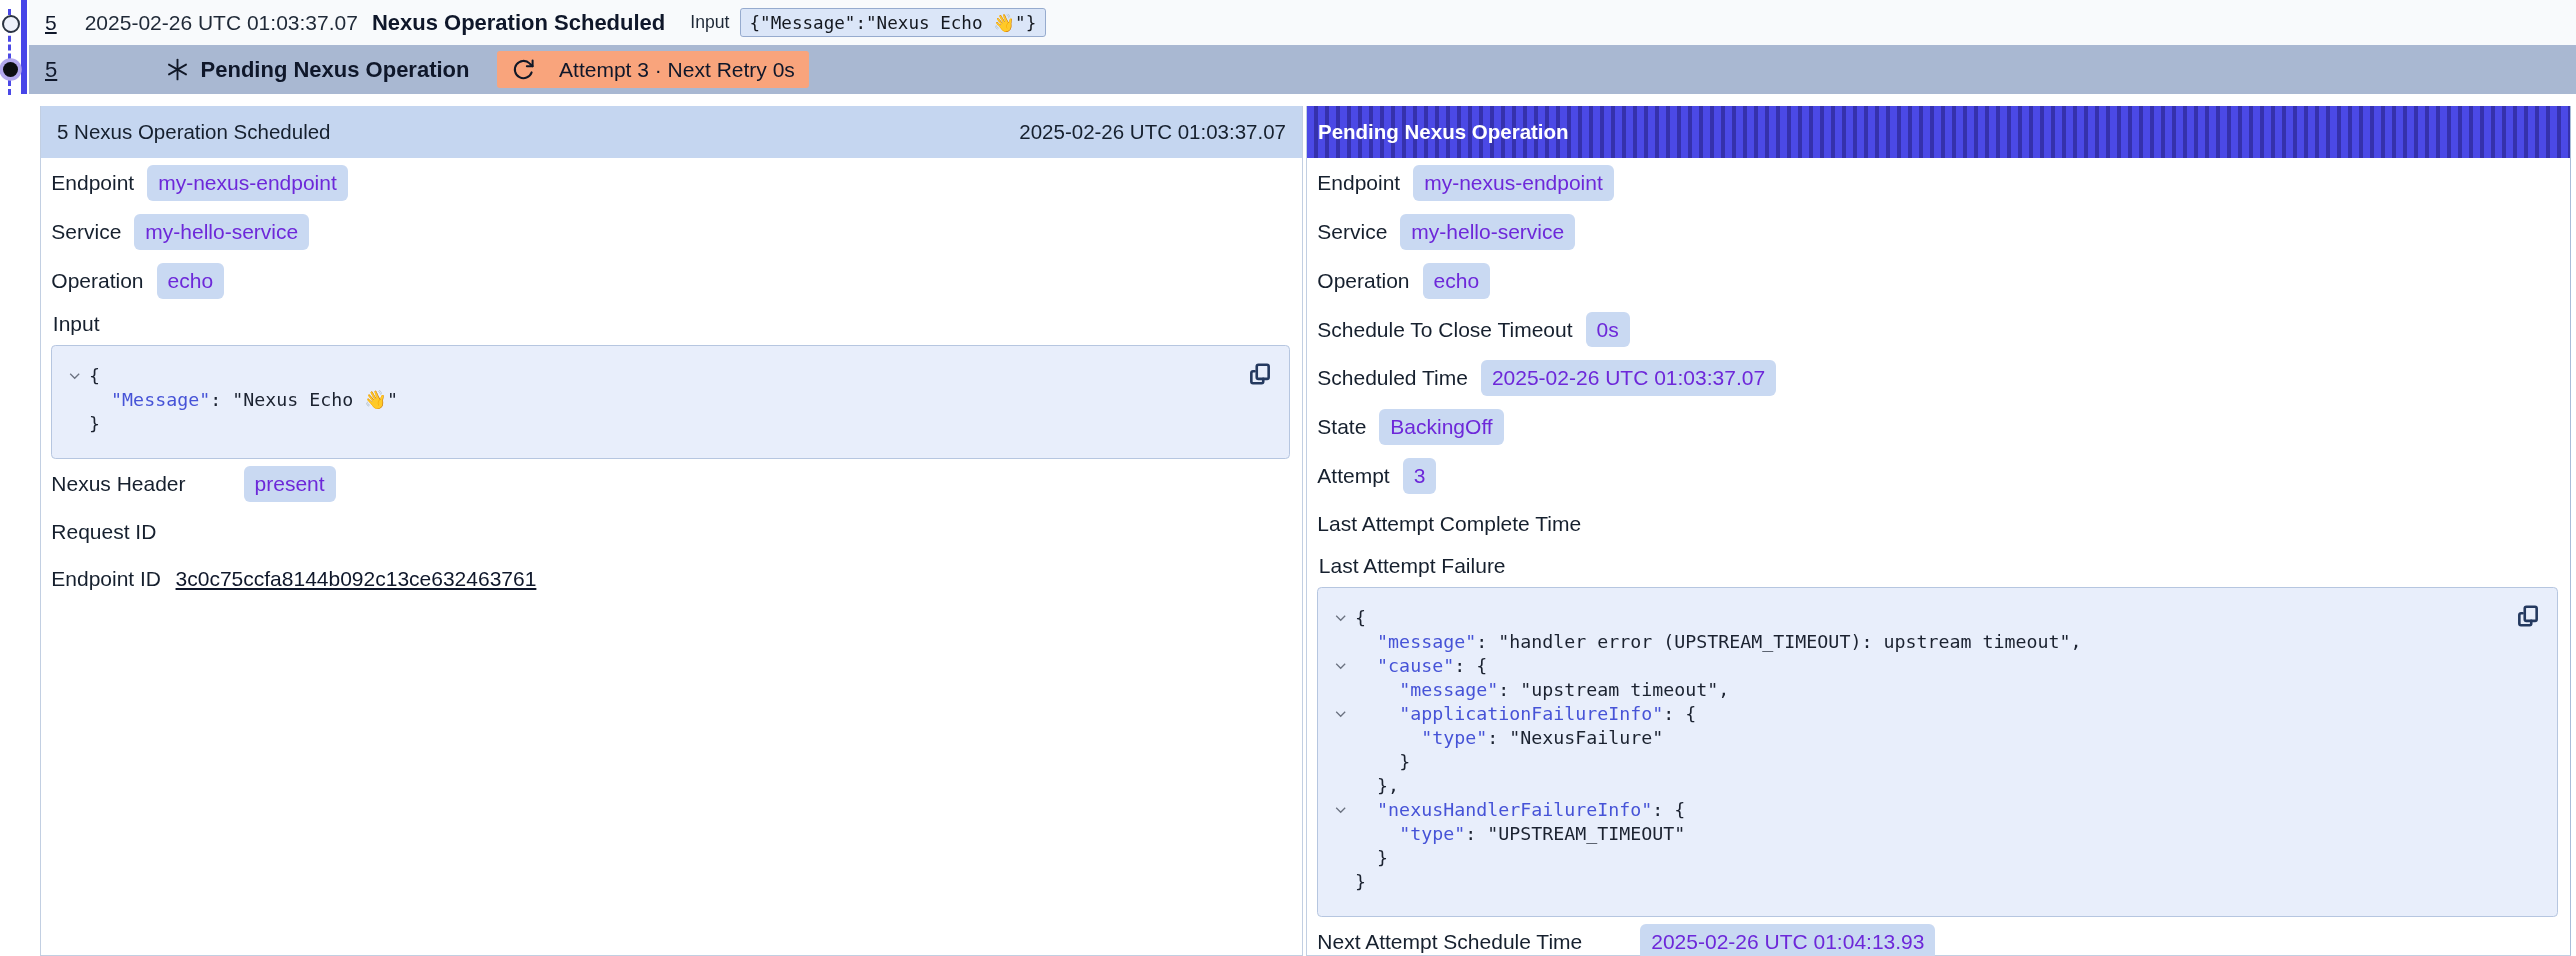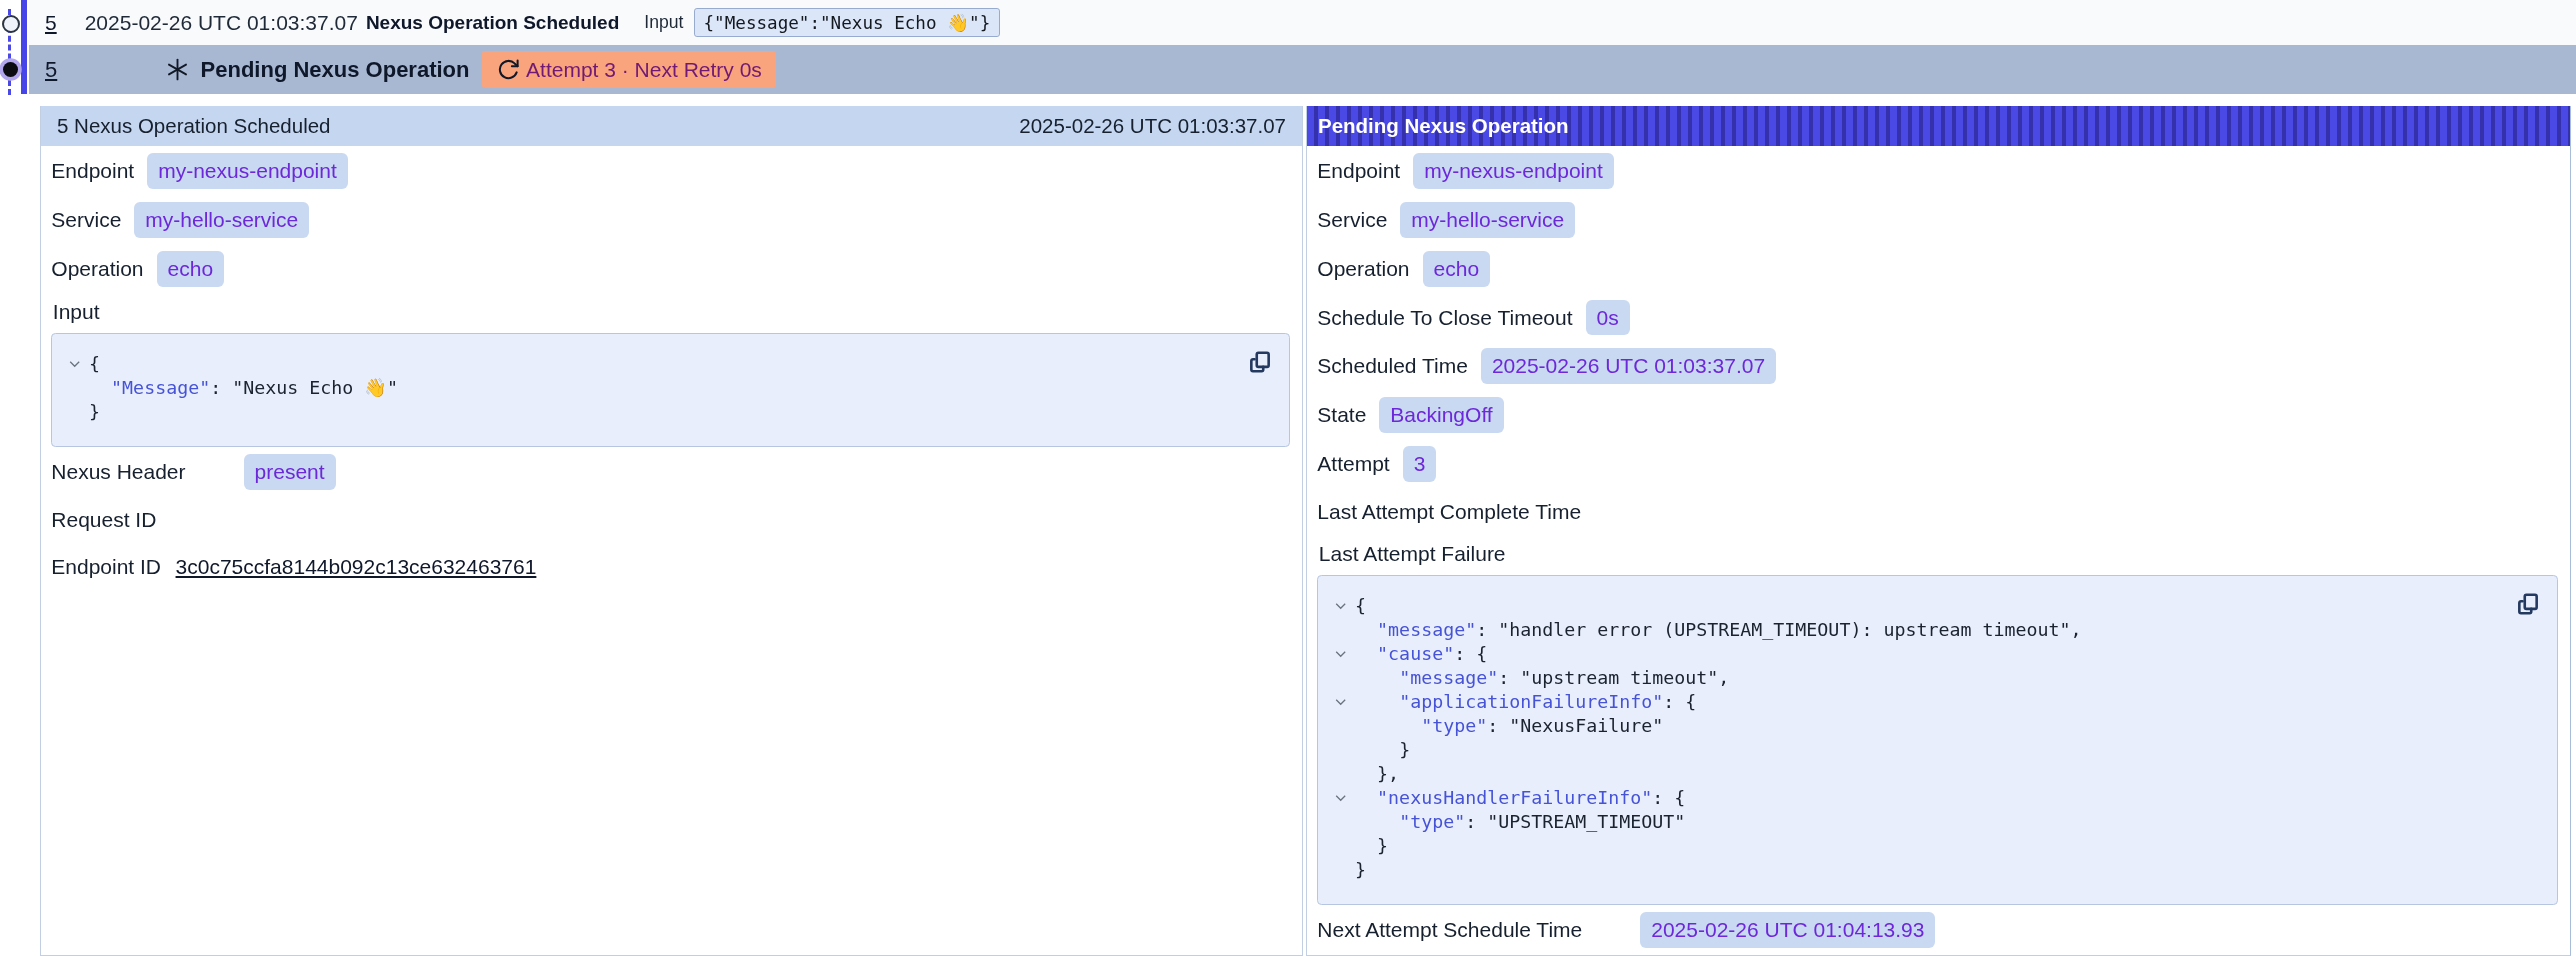--- a/index.html
+++ b/index.html
@@ -14,37 +14,37 @@
   .tl-circle-filled{position:absolute;left:2.9px;top:62px;width:15.4px;height:15.4px;border-radius:50%;
     background:#0c0d12;box-shadow:0 0 0 3.7px #b3a8ee;z-index:2;}
 
   
   .row1{position:absolute;left:29px;top:0;right:0;height:45px;background:#f8fafc;
     display:flex;align-items:center;padding-left:16px;box-sizing:border-box;}
   .row2{position:absolute;left:29px;top:45px;right:0;height:49px;background:#a9b8d2;
     display:flex;align-items:center;padding-left:16px;box-sizing:border-box;}
   .evt-id{font-size:21px;color:#0f172a;text-decoration:underline;cursor:pointer;}
   .row1 .evt-time{font-size:21px;color:#1f2937;margin-left:28px;}
-  .row1 .evt-title{font-size:19px;font-weight:700;color:#0f172a;margin-left:8px;}
+  .row1 .evt-title{font-size:22px;font-weight:700;color:#0f172a;margin-left:14px;}
   .row1 .input-label{font-size:17.6px;color:#1f2937;margin-left:25px;}
   .row1 .input-chip{margin-left:10.3px;font-family:"DejaVu Sans Mono",monospace;font-size:17.6px;color:#14181f;
     background:#dbe6f8;border:1.5px solid #96abce;border-radius:2.9px;padding:3.7px 8.8px;cursor:pointer;}
   .row2 .evt-id{margin-right:108px;font-size:22px;}
   .star-icon{width:25px;height:25px;margin-right:10.3px;flex:0 0 auto;}
   .row2 .pending-title{font-size:22px;font-weight:700;color:#0f172a;}
-  .retry-badge{margin-left:13px;background:#f9a47c;border-radius:2.9px;padding:6.6px 14.6px;
-    display:flex;align-items:center;gap:6px;font-size:21px;color:#701a75;}
+  .retry-badge{margin-left:28px;background:#f9a47c;border-radius:2.9px;padding:6.6px 14.6px;
+    display:flex;align-items:center;gap:24px;font-size:21px;color:#0f172a;}
   .retry-badge svg{width:23px;height:23px;}
 
   
   .panel{position:absolute;top:106px;bottom:0;background:#fff;box-sizing:border-box;
     border:1.5px solid #c2cfe2;border-top:none;}
   .panel.left{left:40px;width:1263px;}
   .panel.right{left:1306px;width:1265px;border-right-color:#a9bcd8;}
-  .panel-header{height:40px;display:flex;align-items:center;box-sizing:border-box;}
+  .panel-header{height:52px;display:flex;align-items:center;box-sizing:border-box;}
   .panel.left .panel-header{background:#c5d6f0;justify-content:space-between;padding:0 16px;
     font-size:20.5px;color:#16202e;}
   .panel.right .panel-header{color:#fff;font-weight:700;font-size:20.5px;padding:0 11px;
     background:repeating-linear-gradient(90deg,#4b49e6 0px,#4b49e6 6.6px,#3531ac 6.6px,#3531ac 11px);}
   .panel-body{padding:7.3px 11.7px 14.6px 10.3px;}
 
   .field{display:flex;align-items:center;min-height:34px;margin-bottom:13px;}
   .flabel{font-size:21px;color:#16202e;margin-right:13px;white-space:nowrap;}
   .chip{background:#c9d9f2;border-radius:5.9px;padding:5.9px 11px;font-size:21px;color:#6d28d9;white-space:nowrap;}
   .idlink{font-size:21px;color:#0f172a;text-decoration:underline;cursor:pointer;padding:5.9px 1.5px;}

